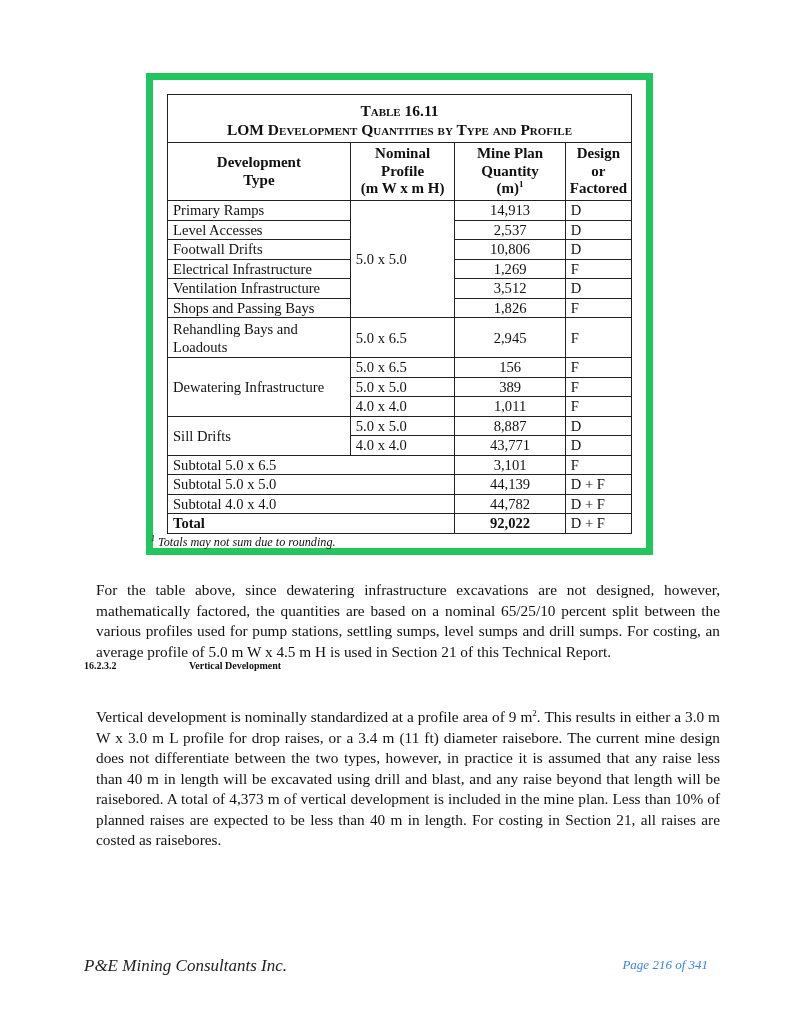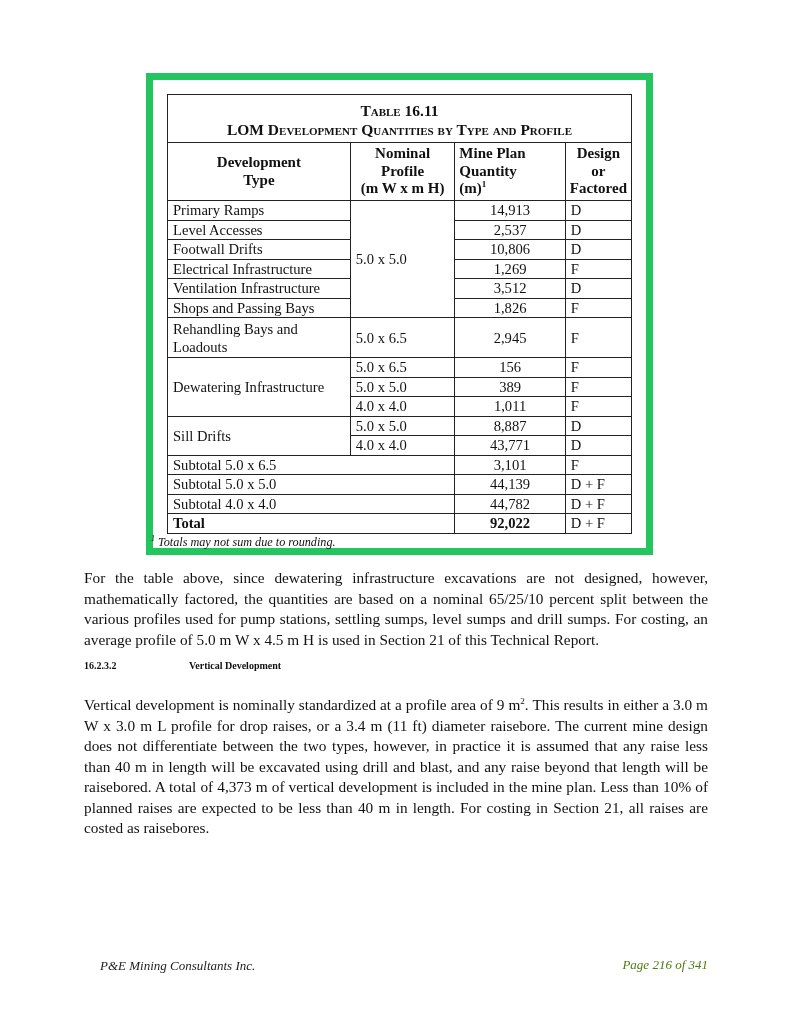--- a/index.html
+++ b/index.html
@@ -19,46 +19,46 @@
   }
   table.dev td, table.dev th {
     border: 1px solid #222; padding: 0 5px; height: 19.5px;
     vertical-align: middle; box-sizing: border-box;
   }
   .caption-cell { text-align: center; font-weight: bold; padding: 6px 0 3px 0 !important; height: auto !important; line-height: 19px; font-size: 15.5px; }
   .sc { font-variant: small-caps; }
   th { font-weight: bold; text-align: center; line-height: 17.5px; padding: 2px 4px !important; height: 58px !important; font-size: 15px; }
   .c-type { width: 186px; }
   .c-prof { width: 106px; }
-  .c-qty { width: 112px; text-align: left; }
+  .c-qty { width: 112px; text-align: center; }
   .c-dof { text-align: left; }
   td.ctr { text-align: center; margin-top: 19px; }
   td.prof { text-align: left; padding-left: 7px; }
   .bold { font-weight: bold; }
   sup { font-size: 9px; line-height: 0; vertical-align: super; }
   .footnote {
     position: absolute; left: 151px; top: 535px; font-size: 12.2px; font-style: italic;
   }
   .footnote sup { font-size: 8px; }
   .para {
     position: absolute; left: 84px; width: 624px; font-size: 15.3px; line-height: 20.5px;
-    text-align: justify; margin: 0;
+    text-align: justify; margin: 12px;
   }
   .p1 { top: 568px; }
   .heading {
     position: absolute; left: 84px; top: 660px; font-size: 10px; font-weight: bold; margin: 0;
   }
   .heading .num { display: inline-block; width: 105px; }
   .p2 { top: 695px; }
   .footer-left {
-    position: absolute; left: 100px; top: 957px; font-size: 13px; font-style: italic; line-height: 17px;
+    position: absolute; left: 84px; top: 957px; font-size: 17px; font-style: italic; line-height: 17px;
     color: #222;
   }
   .footer-right {
-    position: absolute; right: 92px; top: 957px; font-size: 13px; font-style: italic; color: #4d7c0f;
+    position: absolute; right: 92px; top: 957px; font-size: 13px; font-style: italic; color: #3b82f6;
   }
 </style>
 </head>
 <body>
 
 <div class="table-wrap">
   <table class="dev">
     <tbody>
         <tr>
       <td colspan="4" class="caption-cell">

